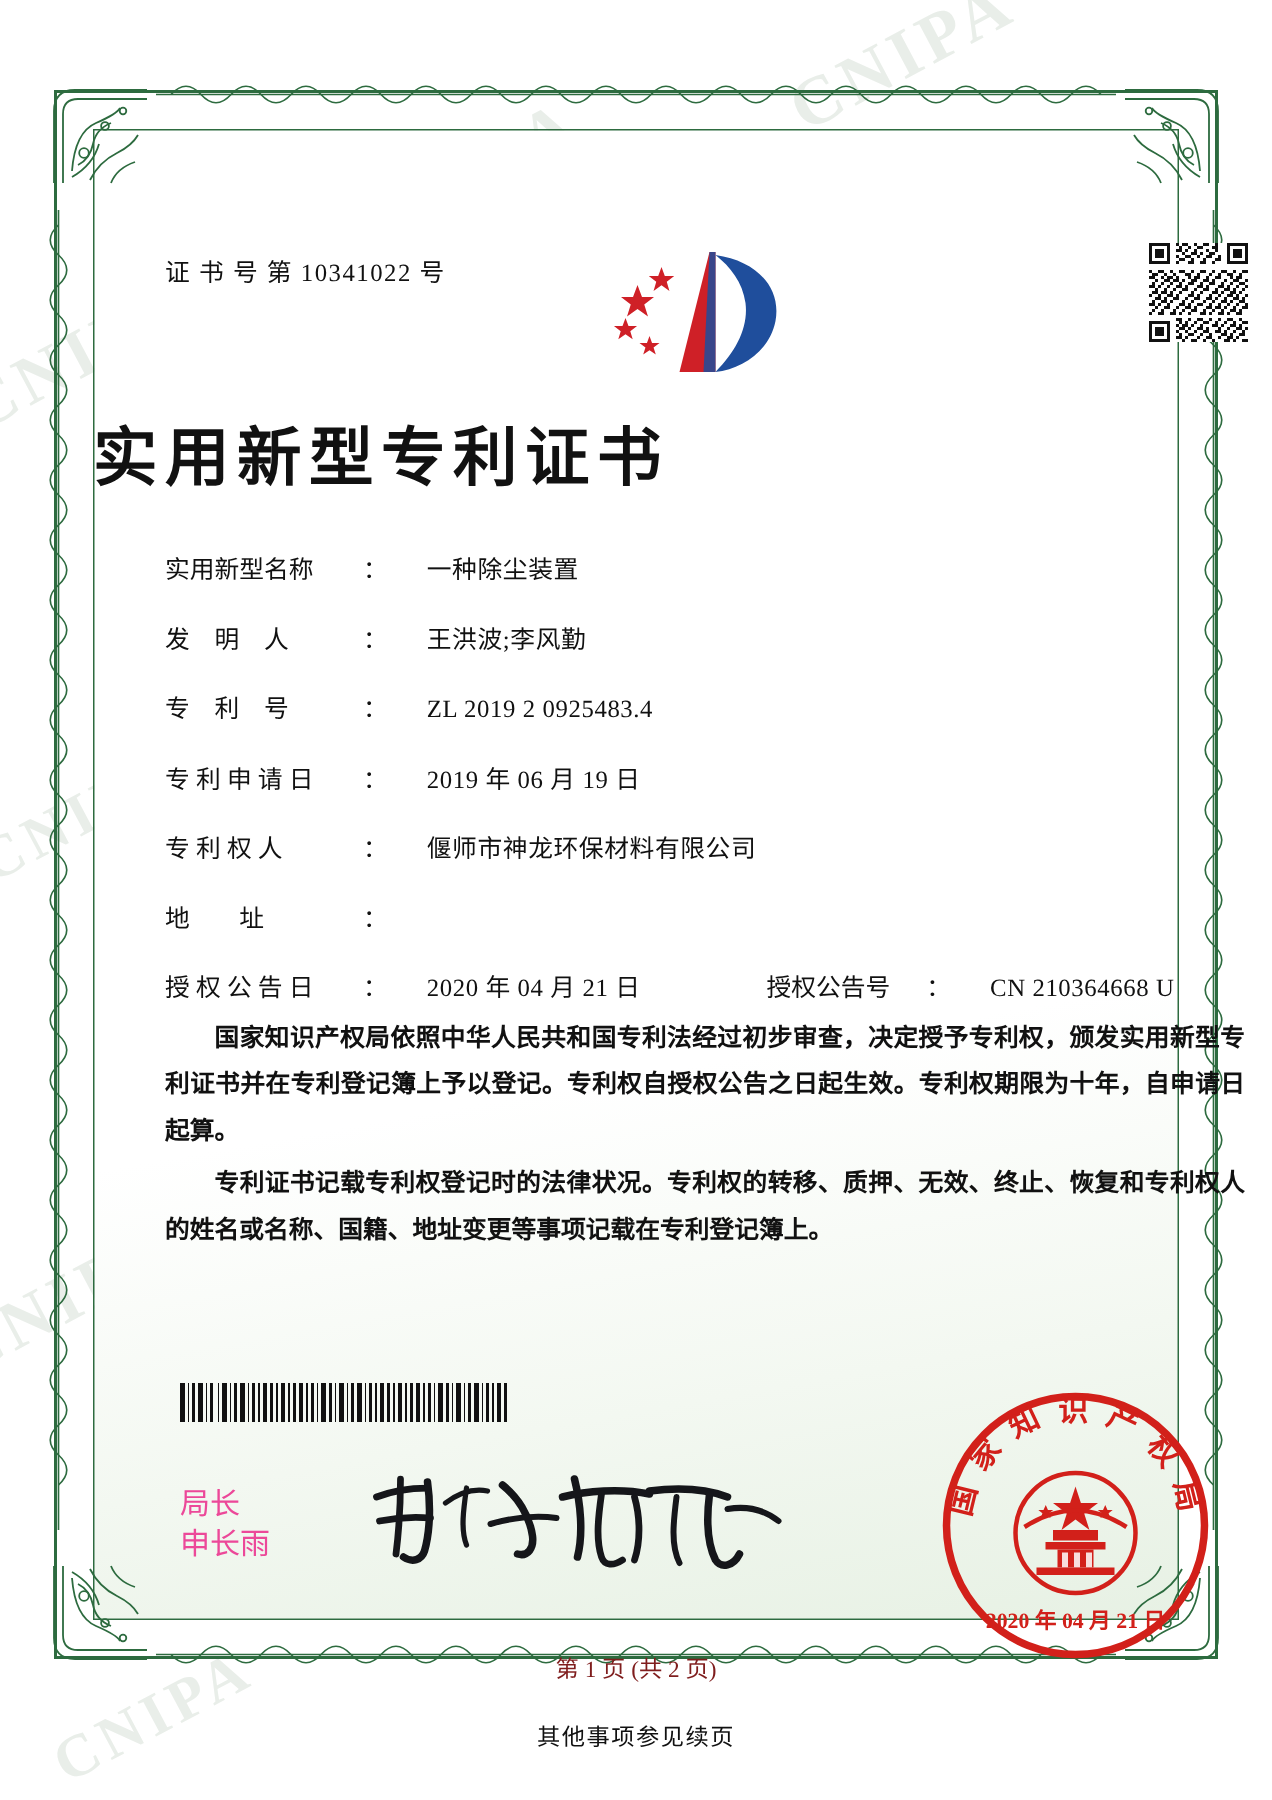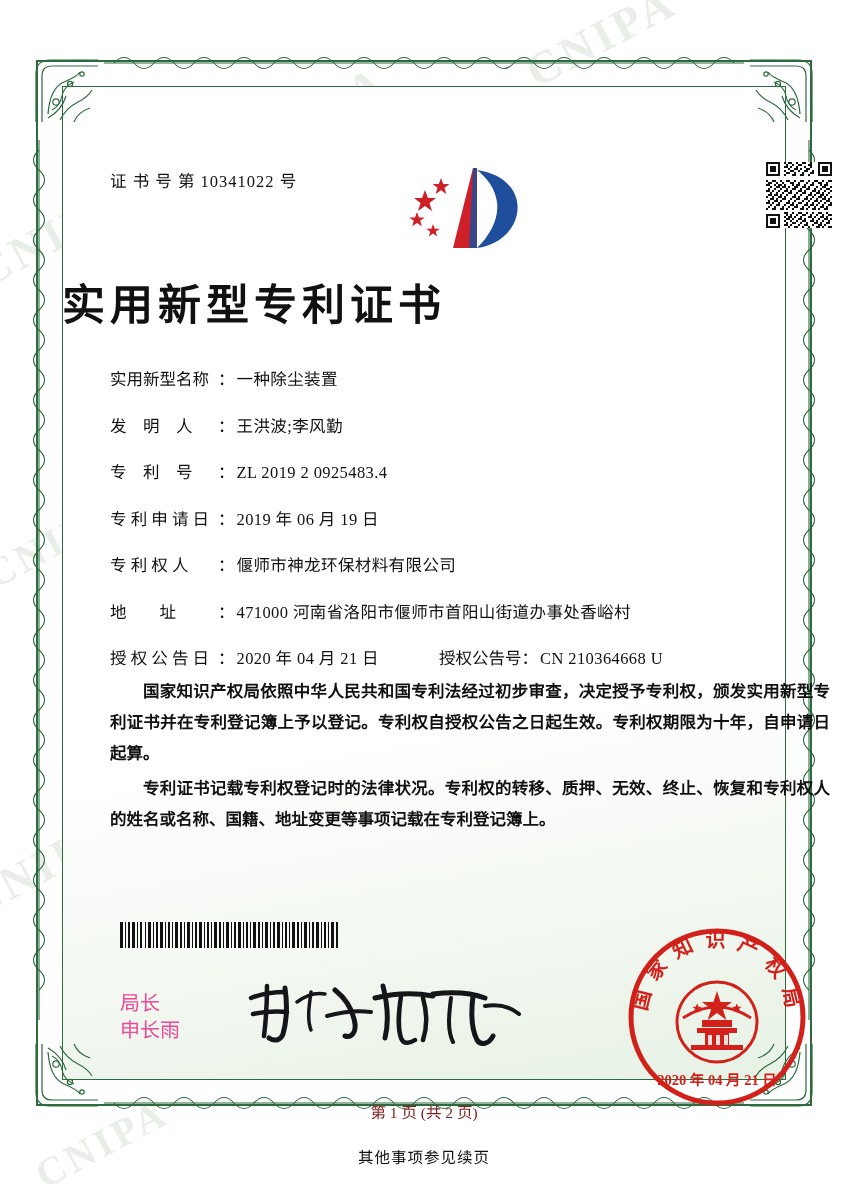--- a/index.html
+++ b/index.html
@@ -148,20 +148,21 @@
     left: 48px;
     top: 256px;
     right: 40px;
   }
   .field-row {
     display: flex;
     align-items: baseline;
     margin-bottom: 22.5px;
     font-size: 16.5px;
     color: #111;
+    gap: 24px;
   }
   .field-label {
     width: 108px;
     flex: 0 0 108px;
     letter-spacing: 0;
     white-space: pre;
   }
   .field-colon {
     flex: 0 0 auto;
     margin-right: 2px;
@@ -664,21 +665,20 @@
         <span class="field-value">2019 年 06 月 19 日</span>
       </div>
       <div class="field-row">
         <span class="field-label">专 利 权 人</span>
         <span class="field-colon">：</span>
         <span class="field-value">偃师市神龙环保材料有限公司</span>
       </div>
       <div class="field-row">
         <span class="field-label">地        址</span>
         <span class="field-colon">：</span>
-        <span class="field-value">471000 河南省洛阳市偃师市首阳山街道办事处香峪村</span>
       </div>
       <div class="field-row inline-two">
         <span class="field-label">授 权 公 告 日</span>
         <span class="field-colon">：</span>
         <span class="field-value">2020 年 04 月 21 日</span>
         <span class="second-label">授权公告号</span>
         <span class="field-colon">：</span>
         <span class="field-value">CN 210364668 U</span>
       </div>
     </div>

